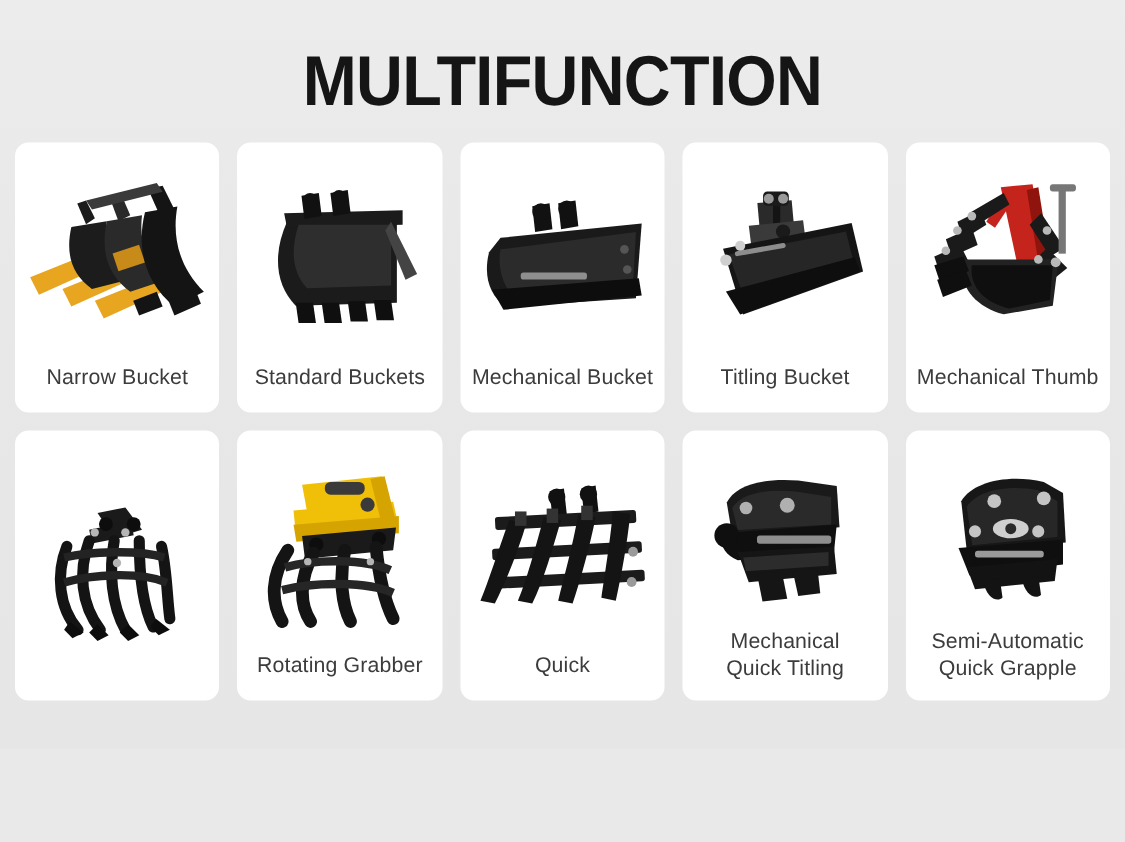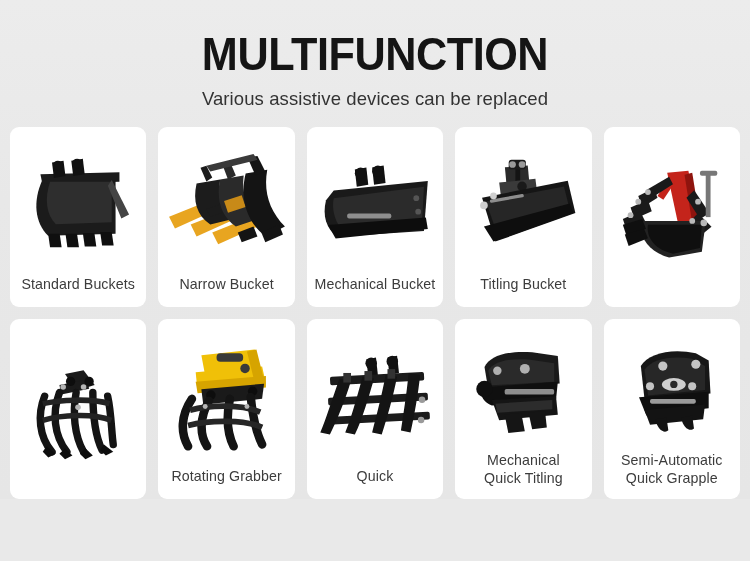--- a/index.html
+++ b/index.html
@@ -101,24 +101,57 @@
 
   .card-label.two-line { padding-bottom: 12px; }
 </style>
 </head>
 <body>
 
 <div class="banner">
 
   <div class="header">
     <div class="headline">MULTIFUNCTION</div>
-    <div class="subhead">Various assistive devices can be replaced</div>
   </div>
 
   <div class="grid">
+
+    <div class="card">
+      <div class="thumb">
+        <svg viewBox="0 0 130 110" width="128" height="108">
+          <g fill="#e8a520">
+            <path d="M6 68 L46 52 L52 62 L12 80 Z"></path>
+            <path d="M28 76 L68 60 L74 70 L34 88 Z"></path>
+            <path d="M50 84 L90 68 L96 78 L56 96 Z"></path>
+          </g>
+          <g fill="#1c1c1c">
+            <path d="M34 34 C30 52 34 66 48 76 L72 70 C60 58 56 44 58 30 Z"></path>
+            <path d="M38 18 L44 16 L50 28 L44 32 Z"></path>
+            <path d="M44 60 L62 54 L66 62 L48 68 Z"></path>
+          </g>
+          <g fill="#2a2a2a">
+            <path d="M58 30 C54 50 58 66 74 78 L98 70 C84 58 80 42 82 26 Z"></path>
+            <path d="M60 14 L68 12 L74 26 L66 30 Z"></path>
+          </g>
+          <g fill="#c88a18">
+            <path d="M62 52 L80 46 L84 58 L66 64 Z"></path>
+          </g>
+          <g fill="#141414">
+            <path d="M84 24 C78 48 84 72 104 88 L124 78 C108 62 102 42 106 20 Z"></path>
+            <path d="M86 8 L96 6 L104 22 L94 26 Z"></path>
+            <path d="M100 84 L118 76 L122 86 L104 94 Z"></path>
+            <path d="M76 84 L92 78 L96 88 L80 94 Z"></path>
+          </g>
+          <g fill="#3a3a3a">
+            <path d="M44 16 L92 4 L96 10 L48 22 Z"></path>
+          </g>
+        </svg>
+      </div>
+      <div class="card-label">Narrow Bucket</div>
+    </div>
 
     <div class="card">
       <div class="thumb">
         <svg viewBox="0 0 130 110" width="126" height="106">
           <g fill="#1b1b1b">
             <path d="M28 30 C18 52 20 74 34 88 L104 86 L104 28 Z"></path>
             <path d="M26 24 L108 22 L108 32 L28 34 Z"></path>
           </g>
           <g fill="#2e2e2e">
             <path d="M36 32 C30 50 32 66 42 76 L100 74 L100 32 Z"></path>
@@ -134,54 +167,20 @@
             <path d="M52 86 L64 86 L66 100 L54 100 Z"></path>
             <path d="M70 85 L82 85 L84 99 L72 99 Z"></path>
             <path d="M88 84 L100 84 L102 98 L90 98 Z"></path>
           </g>
           <g fill="#444">
             <path d="M100 30 L118 66 L110 70 L96 36 Z"></path>
           </g>
         </svg>
       </div>
       <div class="card-label">Standard Buckets</div>
-    </div>
-
-    <div class="card">
-      <div class="thumb">
-        <svg viewBox="0 0 130 110" width="128" height="108">
-          <g fill="#e8a520">
-            <path d="M6 68 L46 52 L52 62 L12 80 Z"></path>
-            <path d="M28 76 L68 60 L74 70 L34 88 Z"></path>
-            <path d="M50 84 L90 68 L96 78 L56 96 Z"></path>
-          </g>
-          <g fill="#1c1c1c">
-            <path d="M34 34 C30 52 34 66 48 76 L72 70 C60 58 56 44 58 30 Z"></path>
-            <path d="M38 18 L44 16 L50 28 L44 32 Z"></path>
-            <path d="M44 60 L62 54 L66 62 L48 68 Z"></path>
-          </g>
-          <g fill="#2a2a2a">
-            <path d="M58 30 C54 50 58 66 74 78 L98 70 C84 58 80 42 82 26 Z"></path>
-            <path d="M60 14 L68 12 L74 26 L66 30 Z"></path>
-          </g>
-          <g fill="#c88a18">
-            <path d="M62 52 L80 46 L84 58 L66 64 Z"></path>
-          </g>
-          <g fill="#141414">
-            <path d="M84 24 C78 48 84 72 104 88 L124 78 C108 62 102 42 106 20 Z"></path>
-            <path d="M86 8 L96 6 L104 22 L94 26 Z"></path>
-            <path d="M100 84 L118 76 L122 86 L104 94 Z"></path>
-            <path d="M76 84 L92 78 L96 88 L80 94 Z"></path>
-          </g>
-          <g fill="#3a3a3a">
-            <path d="M44 16 L92 4 L96 10 L48 22 Z"></path>
-          </g>
-        </svg>
-      </div>
-      <div class="card-label">Narrow Bucket</div>
     </div>
 
     <div class="card">
       <div class="thumb">
         <svg viewBox="0 0 130 100" width="126" height="96">
           <g fill="#1a1a1a">
             <path d="M14 46 C10 62 14 76 26 84 L116 78 L120 26 L22 36 Z"></path>
           </g>
           <g fill="#2b2b2b">
             <path d="M22 44 L116 32 L114 68 L30 76 C22 66 20 54 22 44 Z"></path>
@@ -269,20 +268,21 @@
             <circle cx="30" cy="36" r="3"></circle>
             <circle cx="22" cy="50" r="3"></circle>
             <circle cx="92" cy="36" r="3"></circle>
             <circle cx="98" cy="58" r="3.4"></circle>
             <circle cx="86" cy="56" r="3"></circle>
           </g>
           <rect x="100" y="8" width="5" height="44" fill="#777"></rect>
           <rect x="94" y="4" width="18" height="5" rx="2" fill="#777"></rect>
         </svg>
       </div>
+      <div class="card-label">Mechanical Thumb</div>
     </div>
 
     <div class="card">
       <div class="thumb">
         <svg viewBox="0 0 120 110" width="112" height="102">
           <g fill="#1a1a1a">
             <path d="M46 14 L66 10 L78 26 L58 32 Z"></path>
             <path d="M40 26 L70 20 L72 30 L42 36 Z"></path>
             <circle cx="52" cy="22" r="5" fill="#0d0d0d"></circle>
             <circle cx="72" cy="22" r="5" fill="#0d0d0d"></circle>

